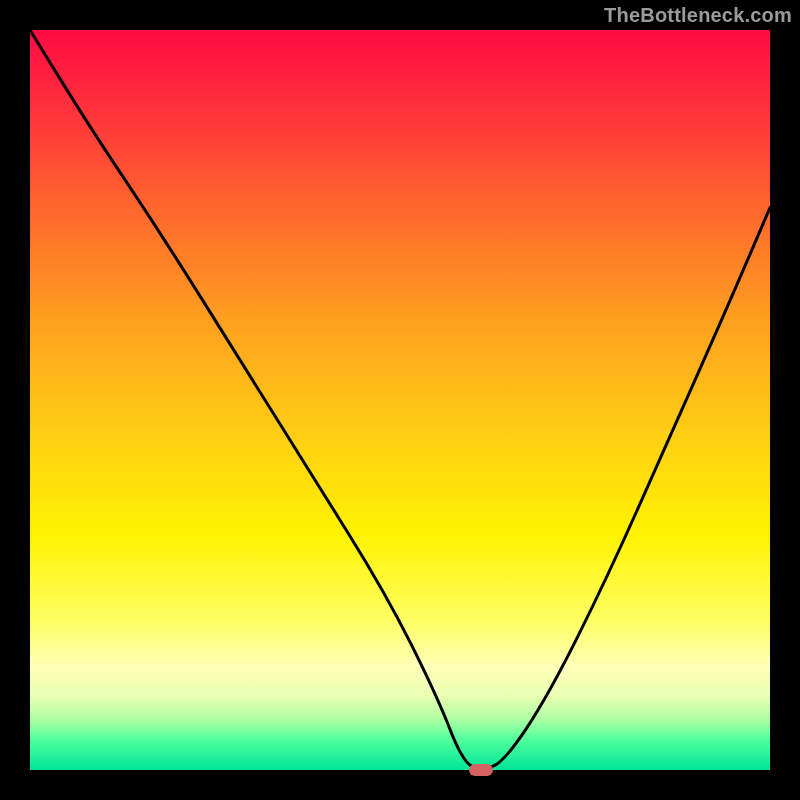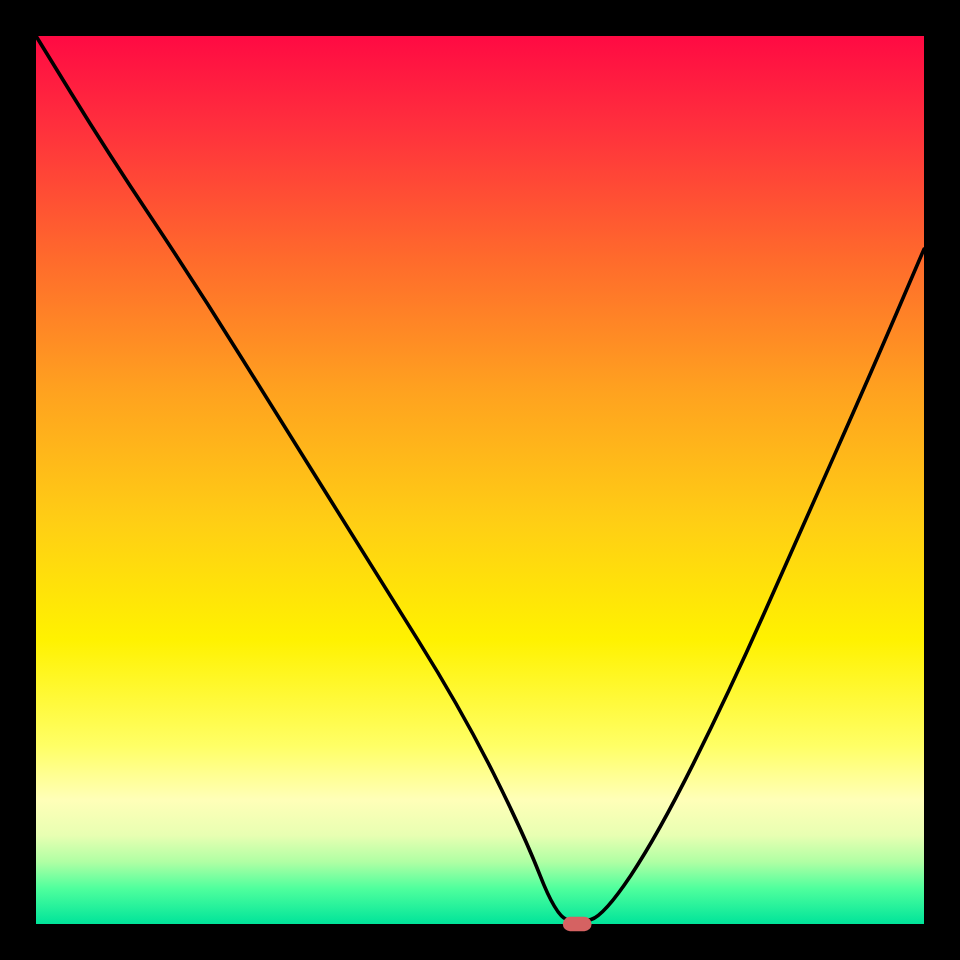--- a/index.html
+++ b/index.html
@@ -66,20 +66,21 @@
     border-radius: 6px;
     background: #d56262;
     transform: translate(-12px, -6px);
   }
 </style>
 </head>
 <body>
 
 <div class="frame">
 
+  <div class="watermark">TheBottleneck.com</div>
 
   <div class="plot">
 
     <svg class="curve" viewBox="0 0 740 740" preserveAspectRatio="none">
       <path fill="none" stroke="#000" stroke-width="3" stroke-linecap="round" stroke-linejoin="round" d="M 0 0 Q 0 0 29.6 48.10000000000002 Q 59.2 96.20000000000005 96.19999999999999 151.70000000000005 Q 133.2 207.20000000000005 170.2 266.4 Q 207.20000000000002 325.59999999999997 244.2 384.79999999999995 Q 281.2 444 318.2 503.2 Q 355.2 562.4 381.1 614.2 Q 407.00000000000006 666 419.95000000000005 699.3 Q 432.9 732.6 442.15 736.3 Q 451.4 740 462.5 736.3 Q 473.6 732.6 495.8 699.3 Q 518 666 547.6 606.8 Q 577.2 547.6 606.8 481 Q 636.4 414.4 666 347.79999999999995 Q 695.5999999999999 281.2 717.8 229.4 T 740 177.60000000000002"></path>
     </svg>
 
     <div class="marker" style="left: 451.4px; top: 740px;"></div>
 
   </div>

